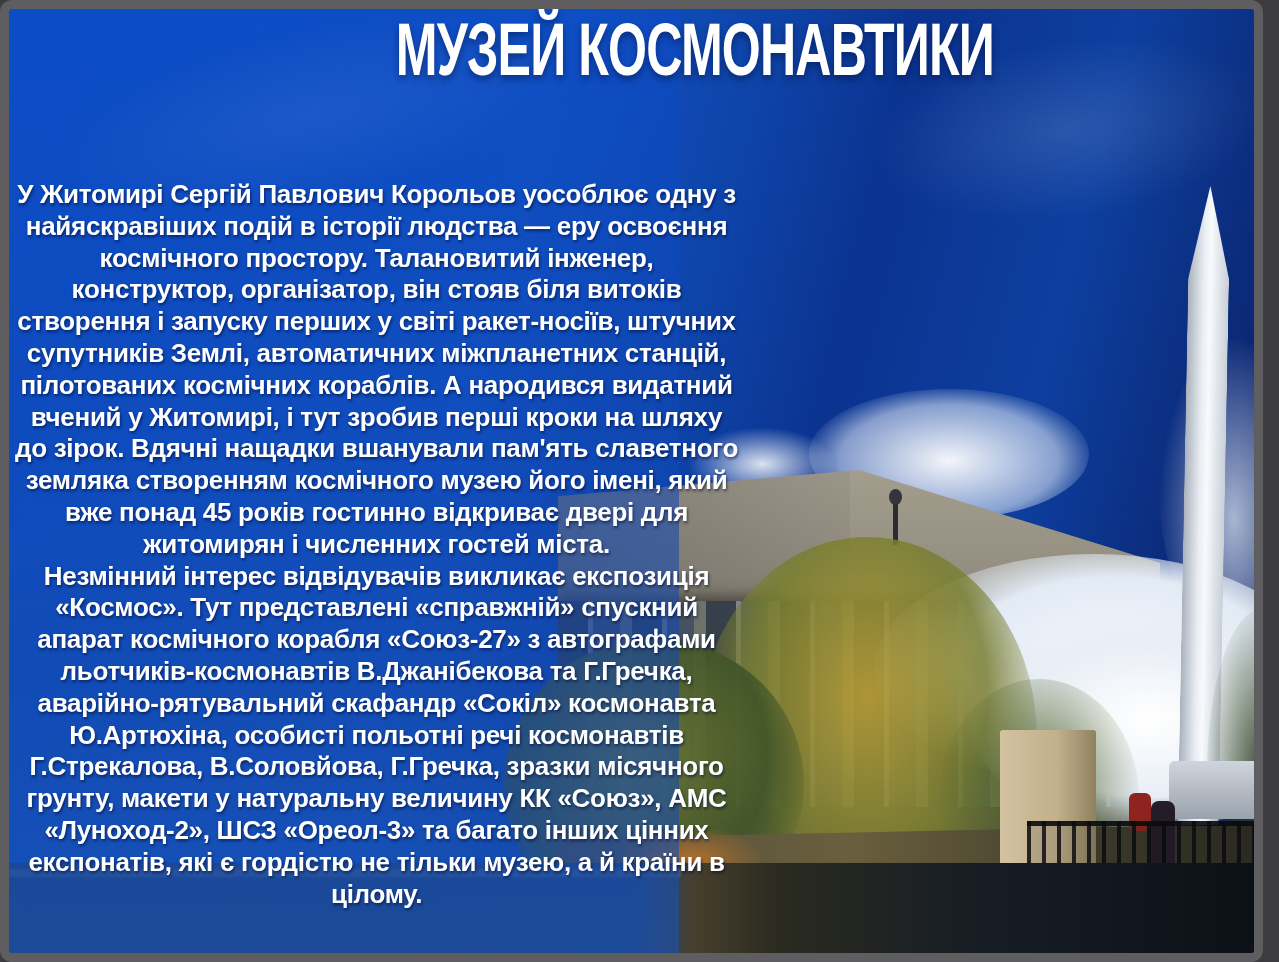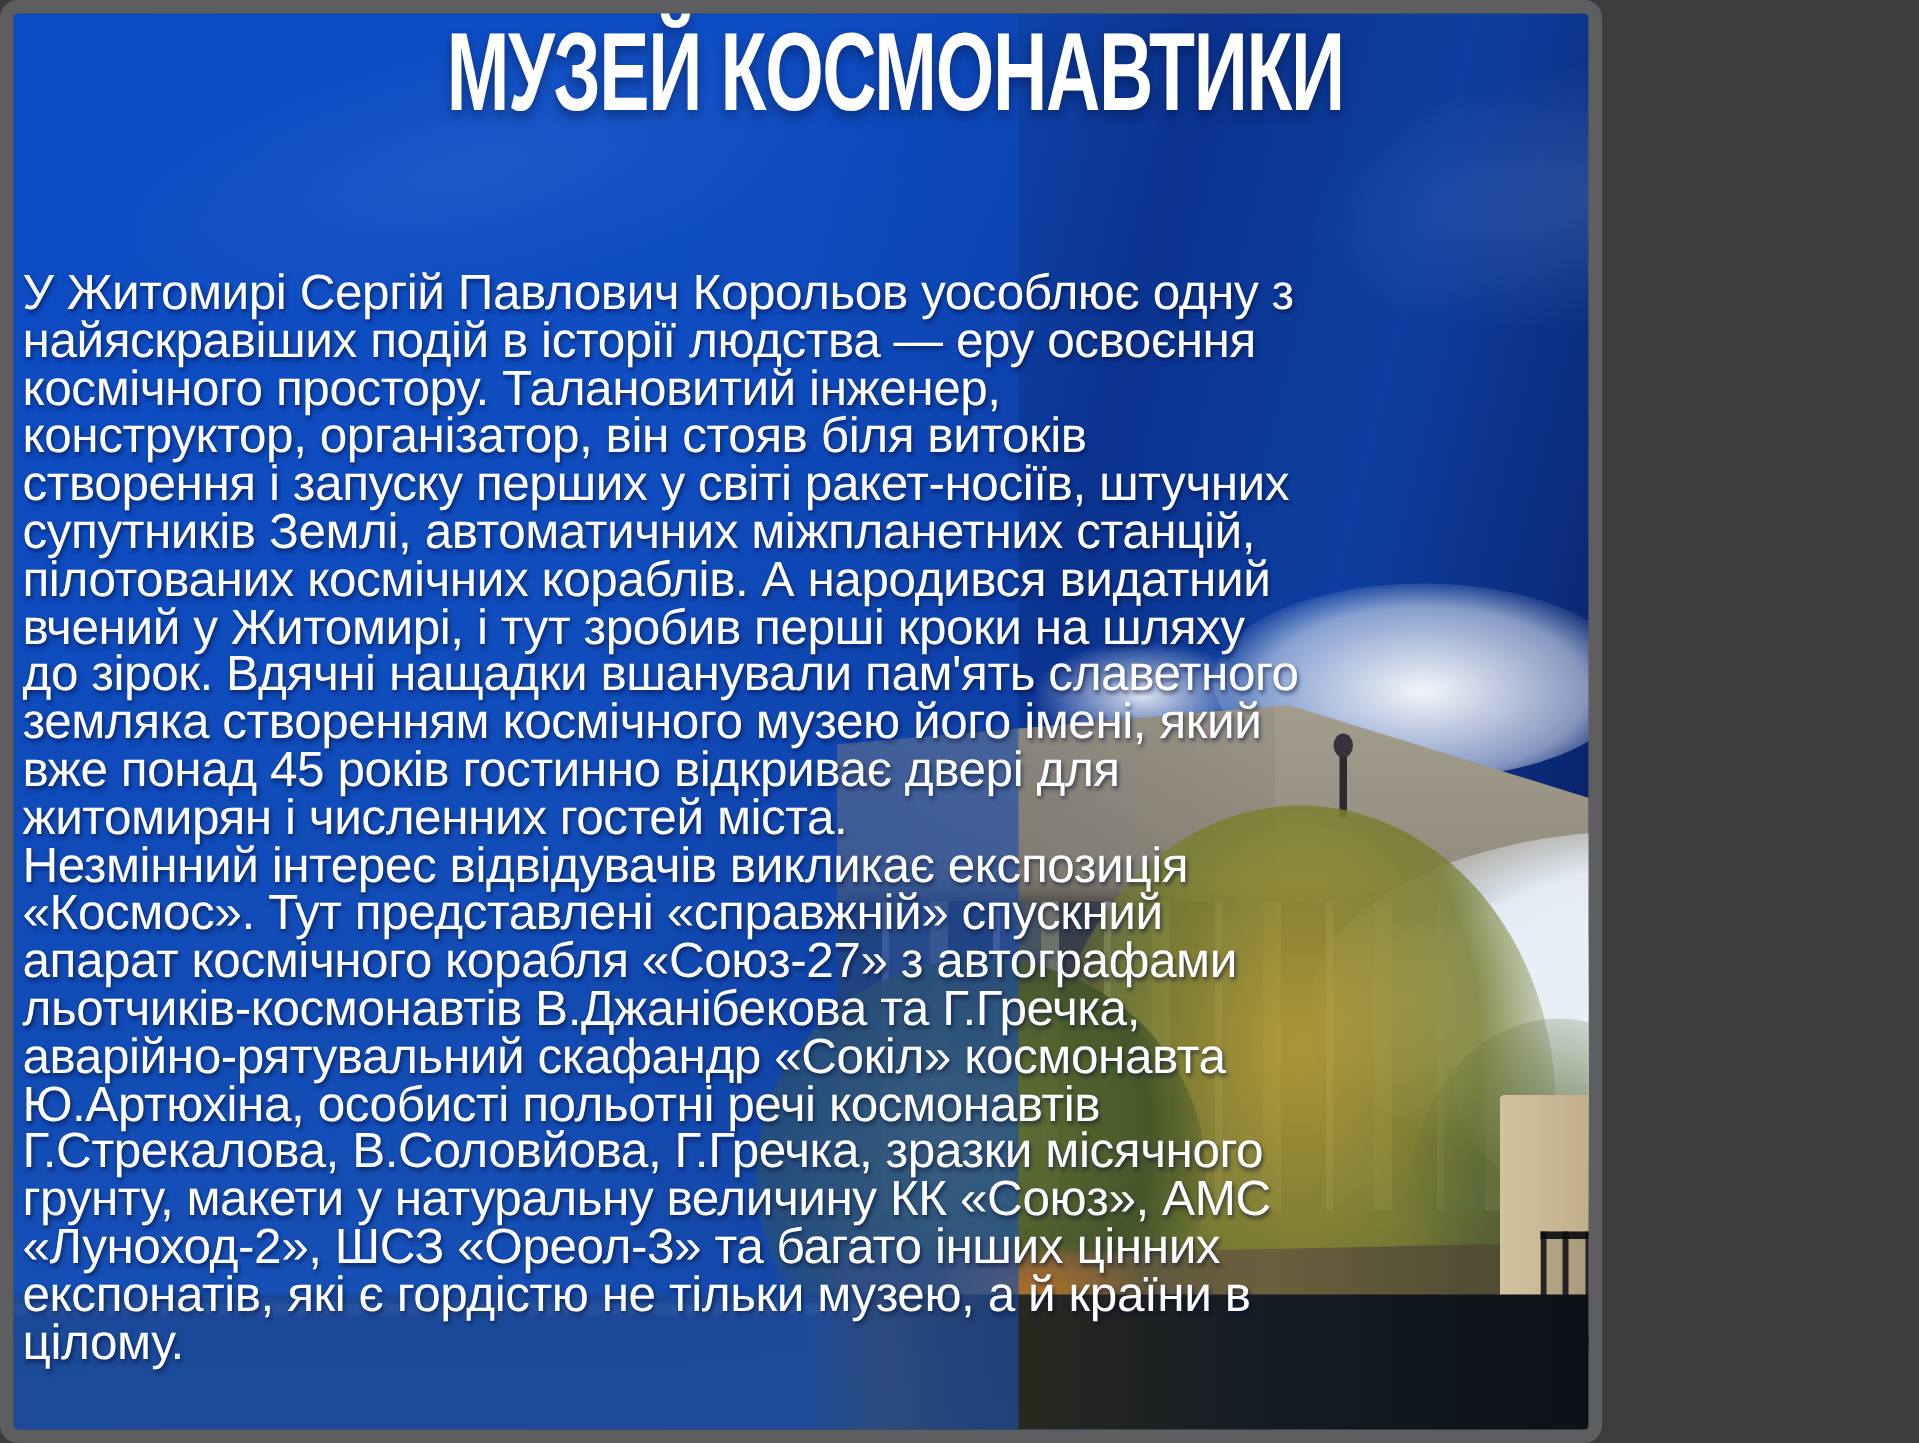--- a/index.html
+++ b/index.html
@@ -1,19 +1,19 @@
 <!DOCTYPE html>
 <html><head>
 <meta charset="utf-8">
 <style>
   html,body{margin:0;padding:0;background:#3c3c3e;}
   *{box-sizing:border-box;}
   .frame{
     position:relative;
-    width:1068px;height:962px;
+    width:1263px;height:962px;
     border:9px solid #5e5e61;
     border-radius:12px;
     overflow:hidden;
     background:linear-gradient(104deg,#0b4ec5 0%,#1153c2 38%,#0e43a8 52%,#0b3390 62%,#0d3fa0 76%,#0a2066 94%,#081a58 100%);
     font-family:"Liberation Sans","DejaVu Sans",sans-serif;
     padding-left:48px;
   }
   .layer{position:absolute;inset:0;}
 
   
@@ -107,23 +107,24 @@
   .title{position:absolute;left:140px;right:14px;top:4px;text-align:center;color:#fff;z-index:10;}
   .title-line{display:block;height:74px;line-height:74px;white-space:nowrap;}
   .title-line > span{
     display:inline-block;font-size:57px;font-weight:bold;
     transform:scale(0.88,1.30);transform-origin:center 55%;
     letter-spacing:-1px;
     text-shadow:0 3px 7px rgba(0,5,35,.4);
   }
   .body-text{
     position:absolute;left:6px;top:170px;z-index:10;
-    color:#fff;font-size:33px;font-weight:normal;line-height:31.8px;
+    color:#fff;font-size:26px;font-weight:bold;line-height:31.8px;
     letter-spacing:-0.3px;white-space:pre;
     text-shadow:1px 2px 3px rgba(0,10,50,.6);
+    text-align:center;
   }
   .location{position:absolute;right:54px;top:862px;z-index:10;text-align:right;}
   .location > span{
     display:inline-block;color:#fff;font-size:48px;font-weight:bold;white-space:nowrap;
     transform:scale(0.76,1.22);transform-origin:right 50%;
     letter-spacing:-1px;
     border-bottom:5px solid #fff;padding:0 2px 9px 2px;
     text-shadow:0 3px 6px rgba(0,0,0,.55);
   }
 </style>

